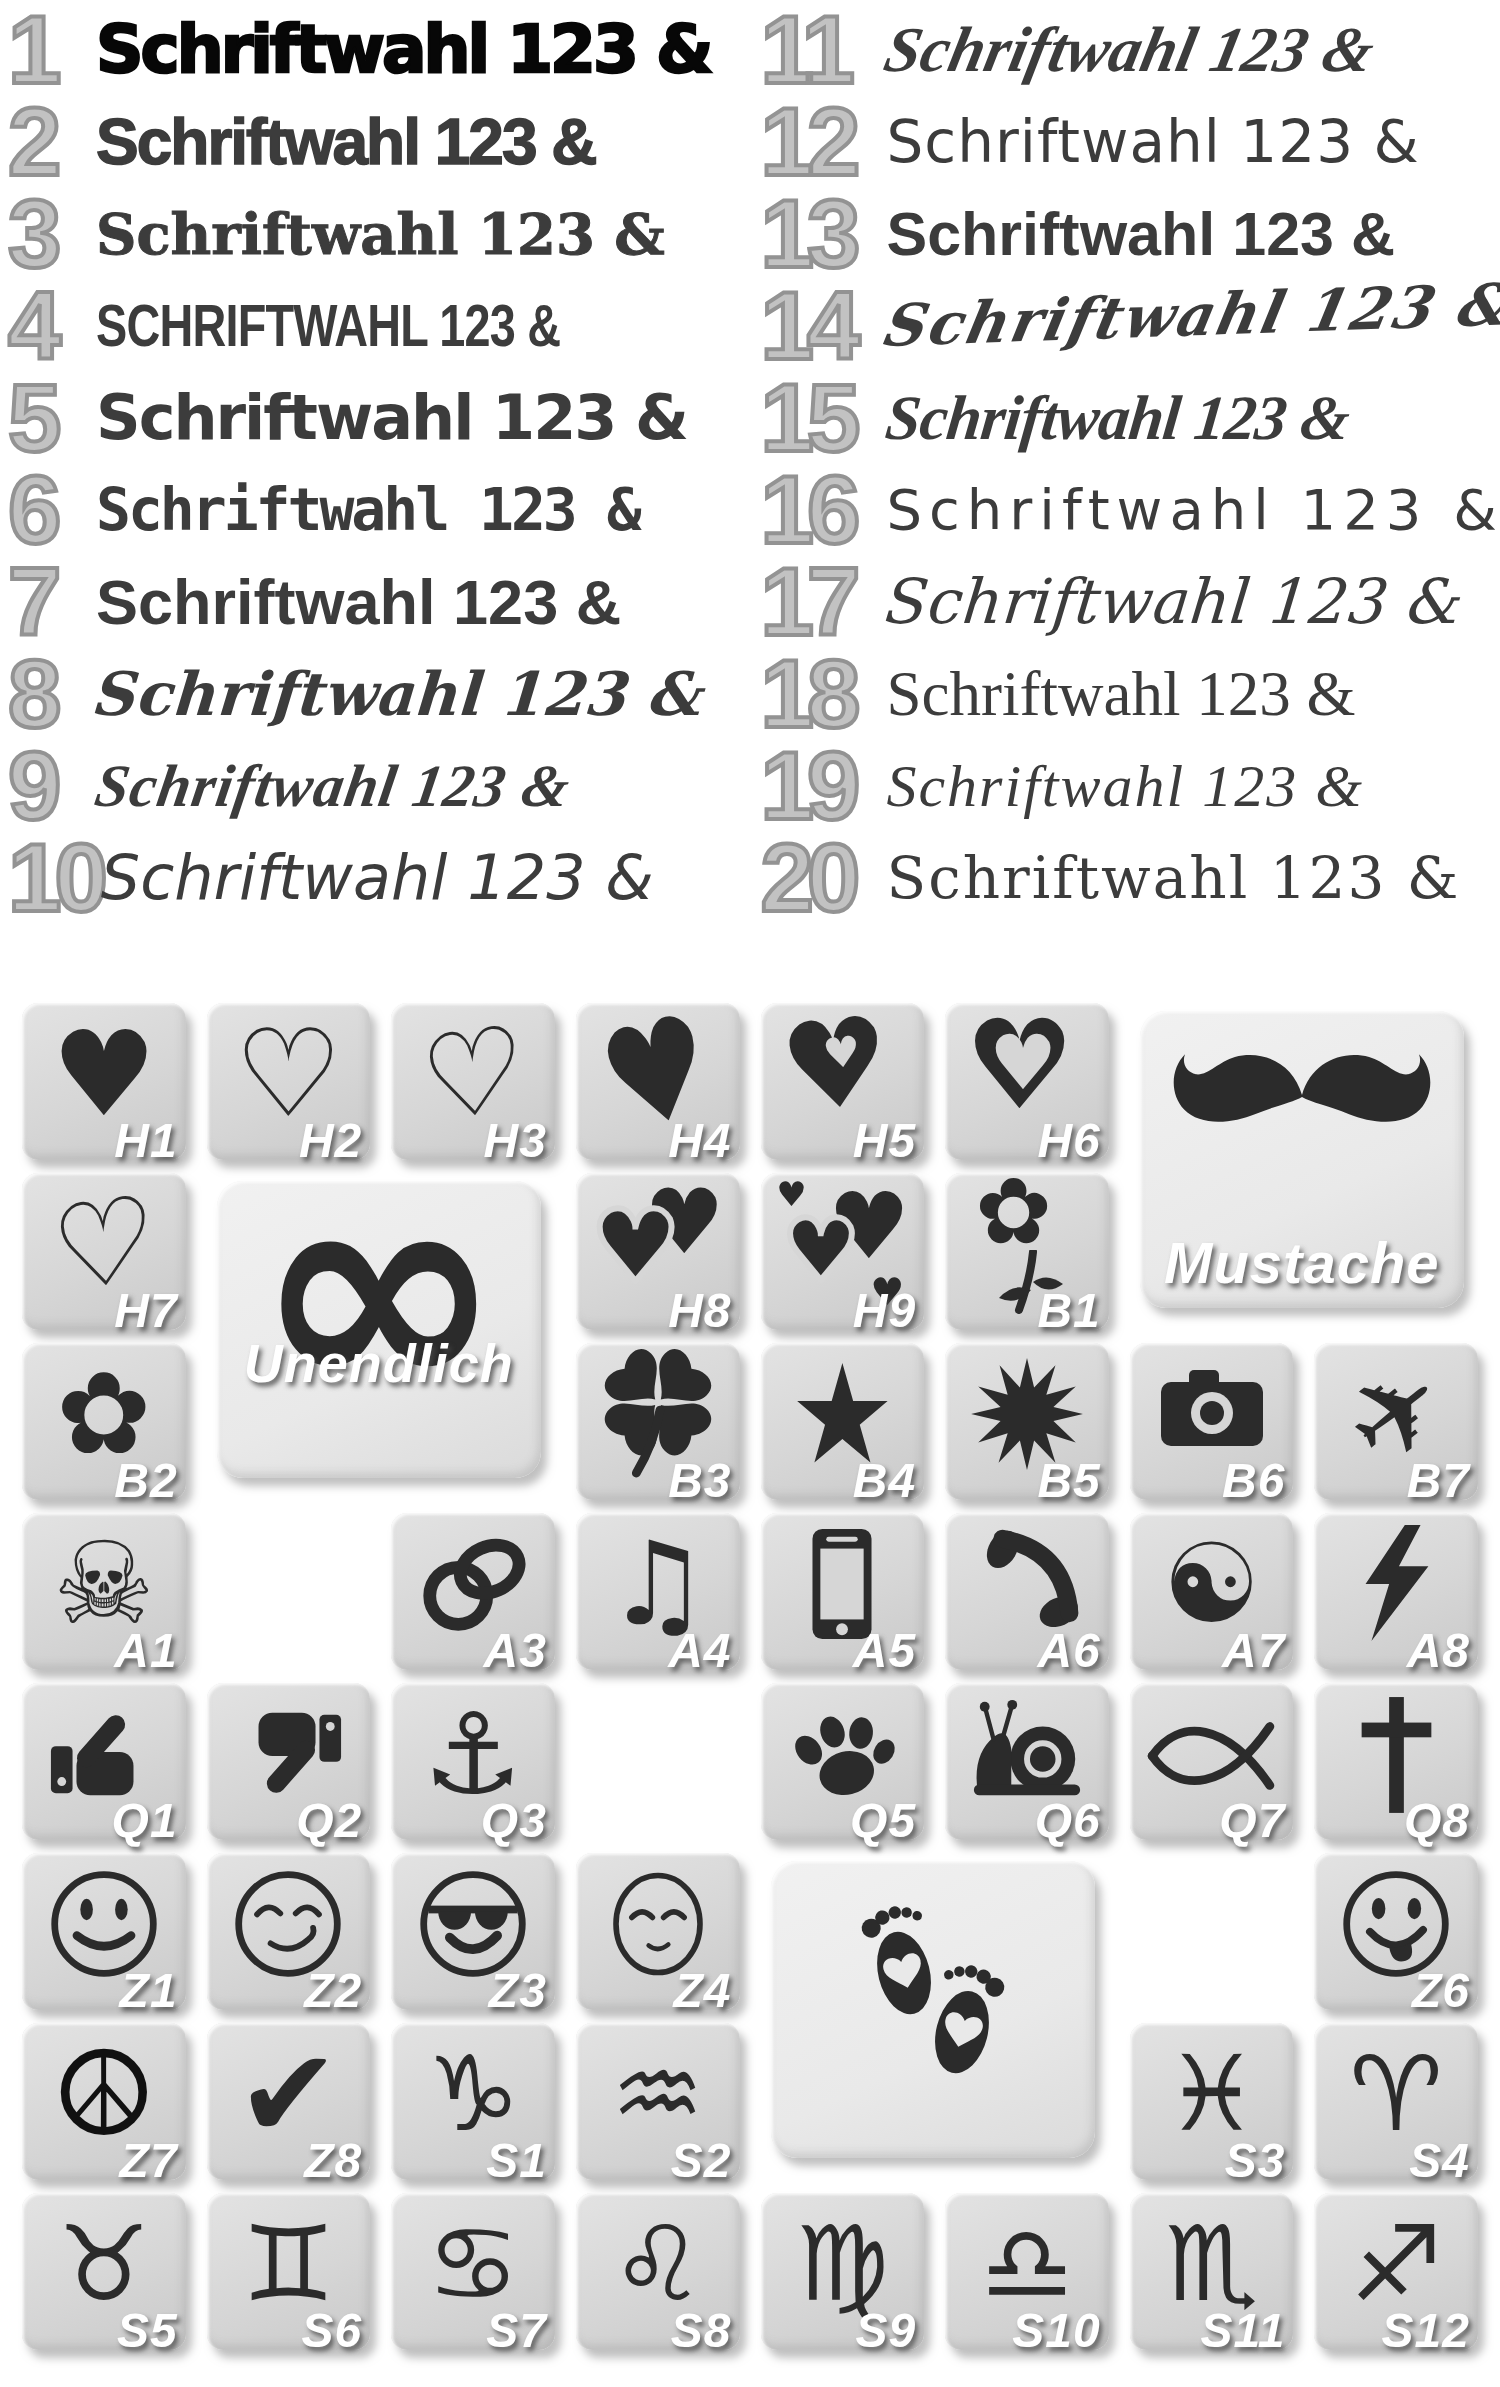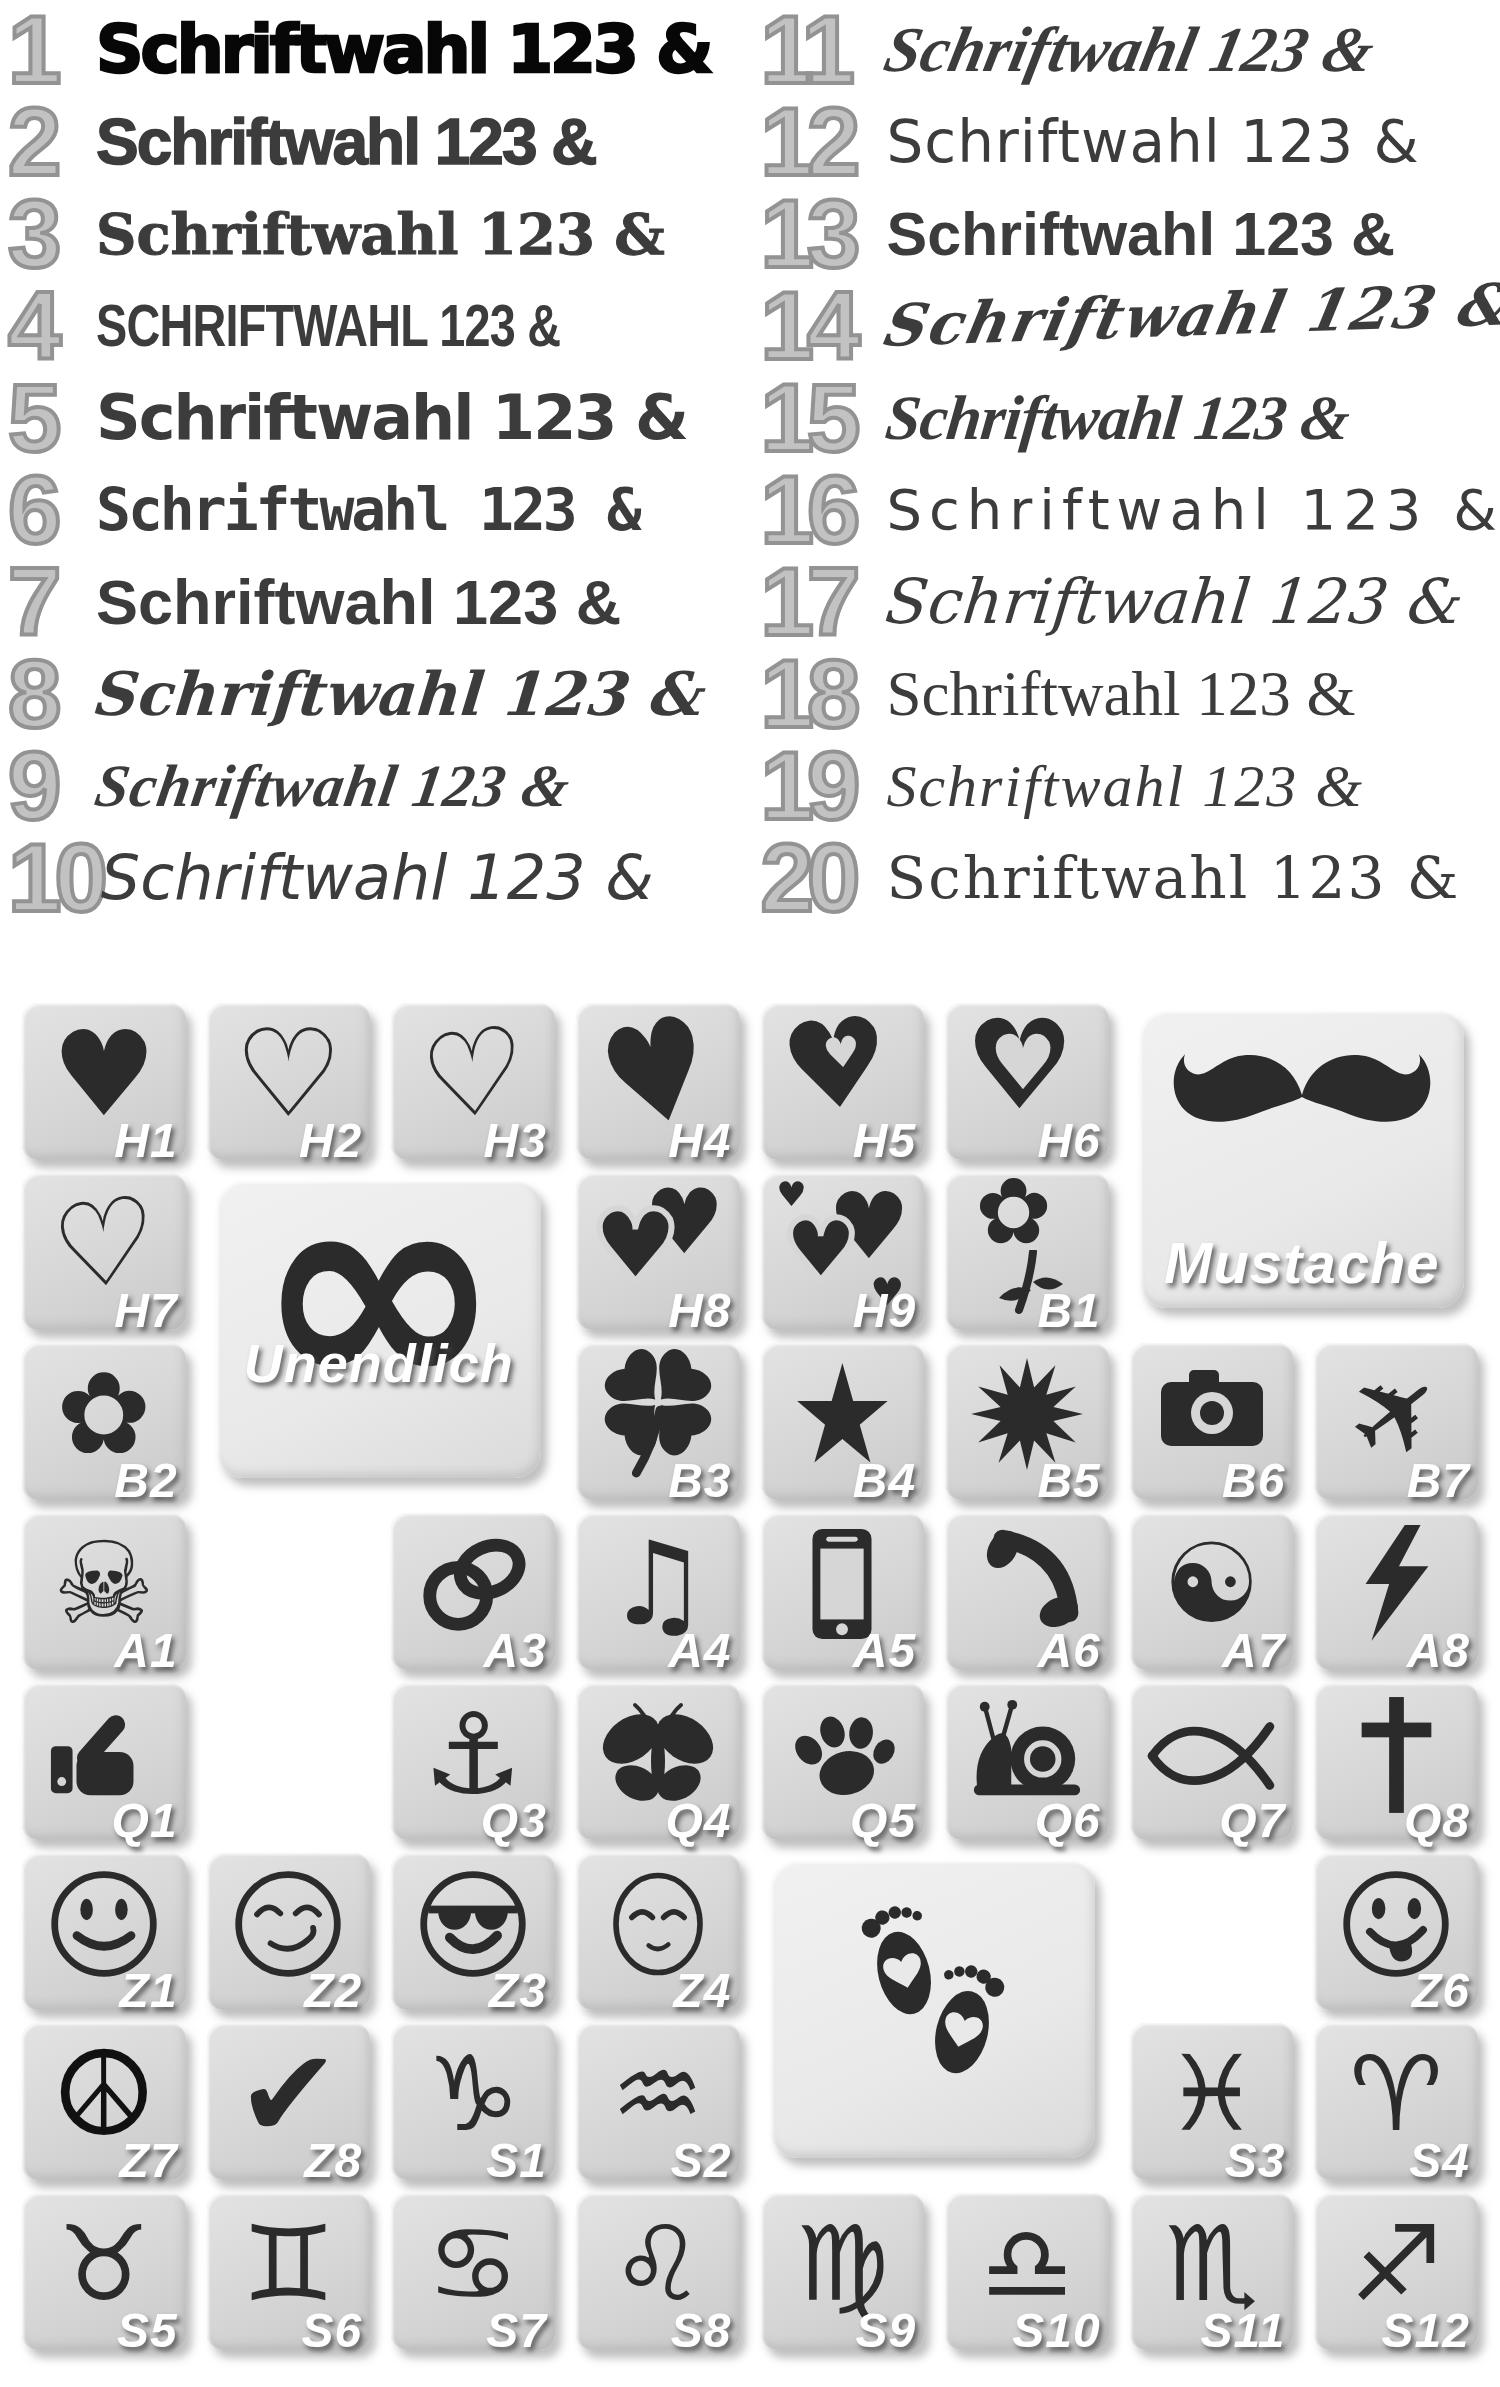--- a/index.html
+++ b/index.html
@@ -413,46 +413,43 @@
       <rect x="8" y="50" width="22" height="48" rx="5"></rect>
       <rect x="34" y="56" width="58" height="44" rx="14"></rect>
       <path d="M44,62 L74,28" stroke="currentColor" stroke-width="19" stroke-linecap="round" fill="none"></path>
     </g>
     <circle cx="19" cy="86" r="4.5" fill="var(--tile-bg,#d6d6d6)"></circle>
   </svg>
         </div>
     <div class="tlabel" data-name="tile-code-label">Q1</div>
   </div>
 
+  <div class="tile" data-name="tile-q2" style="grid-area: 5 / 2 / span 1 / span 1;">
+    <div class="ic-wrap" data-name="thumbs-down-icon">
+          <svg width="124" height="114" viewBox="0 0 124 116">
+    <g transform="rotate(180 62 58)">
+      <g fill="currentColor">
+        <rect x="8" y="50" width="22" height="48" rx="5"></rect>
+        <rect x="34" y="56" width="58" height="44" rx="14"></rect>
+        <path d="M44,62 L74,28" stroke="currentColor" stroke-width="19" stroke-linecap="round" fill="none"></path>
+      </g>
+      <circle cx="19" cy="86" r="4.5" fill="var(--tile-bg,#d6d6d6)"></circle>
+    </g>
+  </svg>
+        </div>
+    <div class="tlabel" data-name="tile-code-label">Q2</div>
+  </div>
 
   <div class="tile" data-name="tile-q3" style="grid-area: 5 / 3 / span 1 / span 1;">
     <div class="ic-wrap" data-name="anchor-icon">
           <span class="g" style="font-size:112px">⚓</span>
         </div>
     <div class="tlabel" data-name="tile-code-label">Q3</div>
   </div>
 
-  <div class="tile" data-name="tile-q4" style="grid-area: 5 / 4 / span 1 / span 1;">
-    <div class="ic-wrap" data-name="butterfly-icon">
-          <svg width="126" height="126" viewBox="0 0 126 126">
-    <g fill="currentColor">
-      <ellipse cx="36" cy="48" rx="31" ry="21" transform="rotate(-35 36 48)"></ellipse>
-      <ellipse cx="90" cy="48" rx="31" ry="21" transform="rotate(35 90 48)"></ellipse>
-      <ellipse cx="42" cy="92" rx="23" ry="16" transform="rotate(28 42 92)"></ellipse>
-      <ellipse cx="84" cy="92" rx="23" ry="16" transform="rotate(-28 84 92)"></ellipse>
-      <ellipse cx="63" cy="70" rx="7" ry="30"></ellipse>
-    </g>
-    <g stroke="currentColor" stroke-width="4" fill="none" stroke-linecap="round">
-      <path d="M58,42 Q50,22 40,14"></path>
-              <path d="M68,42 Q76,22 86,14"></path>
-    </g>
-  </svg>
-        </div>
-    <div class="tlabel" data-name="tile-code-label">Q4</div>
-  </div>
 
   <div class="tile" data-name="tile-q5" style="grid-area: 5 / 5 / span 1 / span 1;">
     <div class="ic-wrap" data-name="paw-print-icon">
           <svg width="124" height="118" viewBox="0 0 124 120">
     <g fill="currentColor" transform="rotate(-14 62 60)">
       <ellipse cx="62" cy="80" rx="28" ry="22"></ellipse>
       <ellipse cx="30" cy="48" rx="12" ry="16" transform="rotate(-24 30 48)"></ellipse>
       <ellipse cx="58" cy="36" rx="12" ry="16" transform="rotate(-4 58 36)"></ellipse>
       <ellipse cx="86" cy="44" rx="12" ry="16" transform="rotate(20 86 44)"></ellipse>
       <ellipse cx="104" cy="68" rx="10" ry="13" transform="rotate(46 104 68)"></ellipse>

